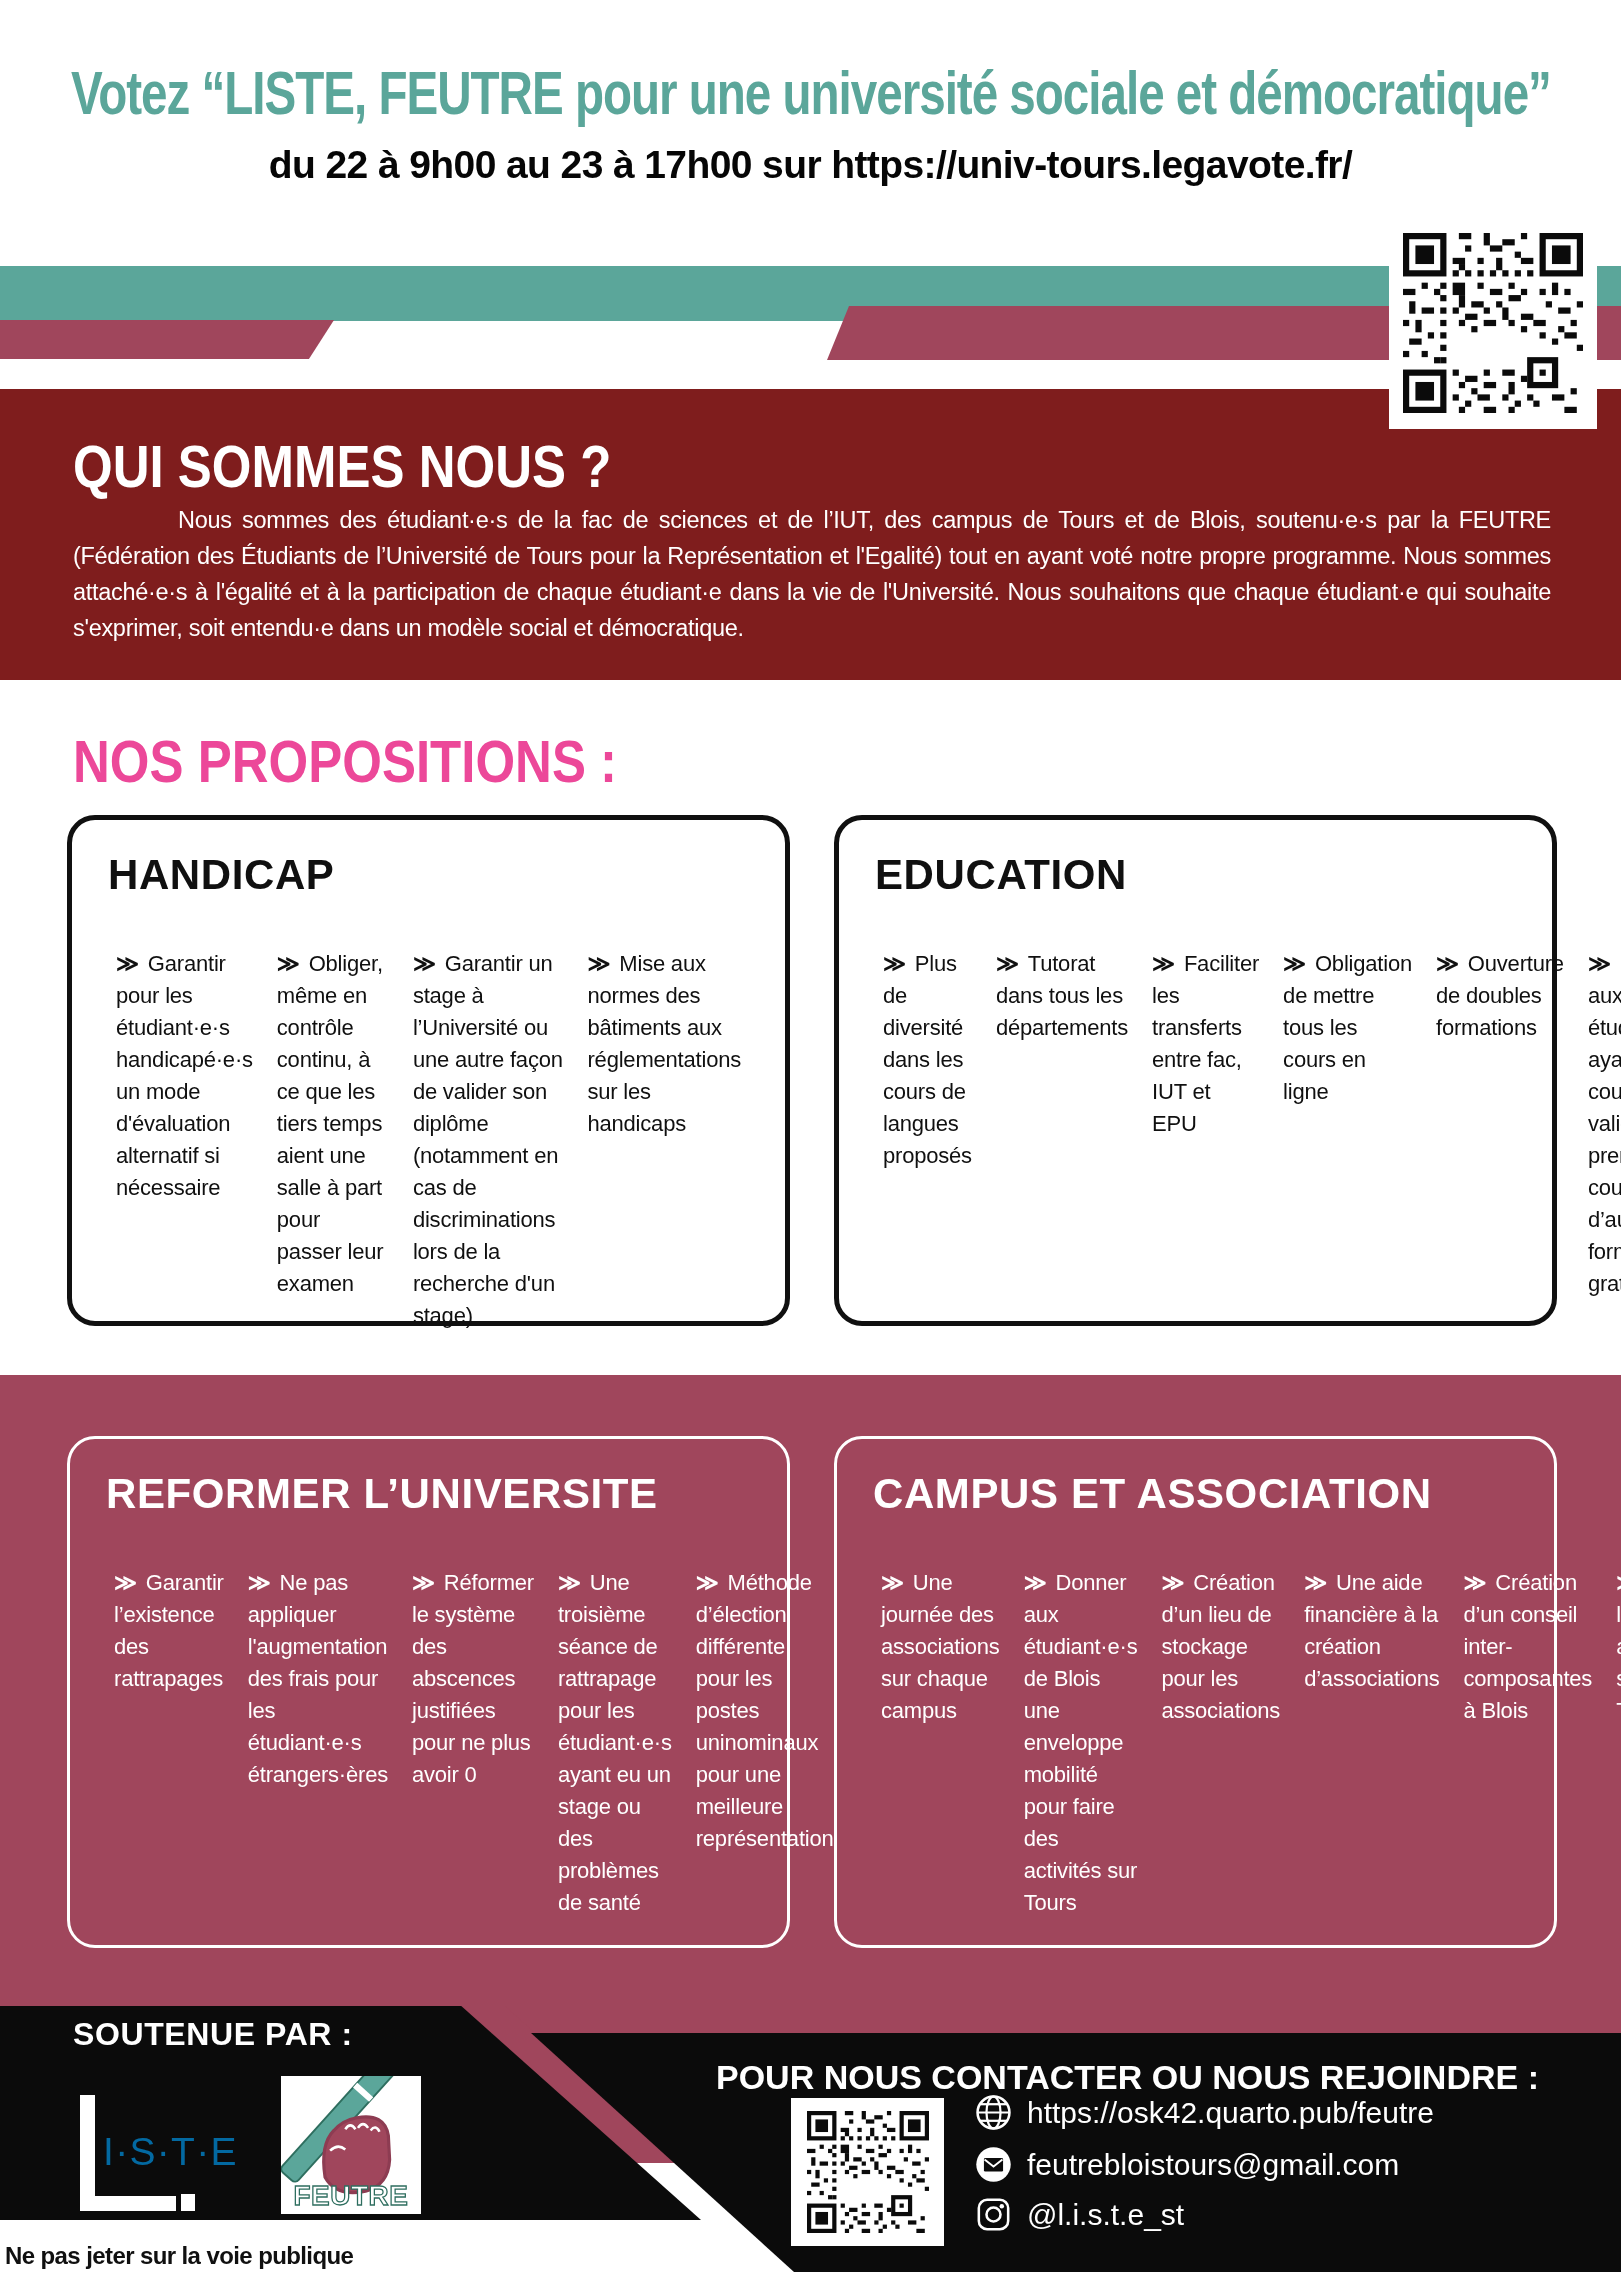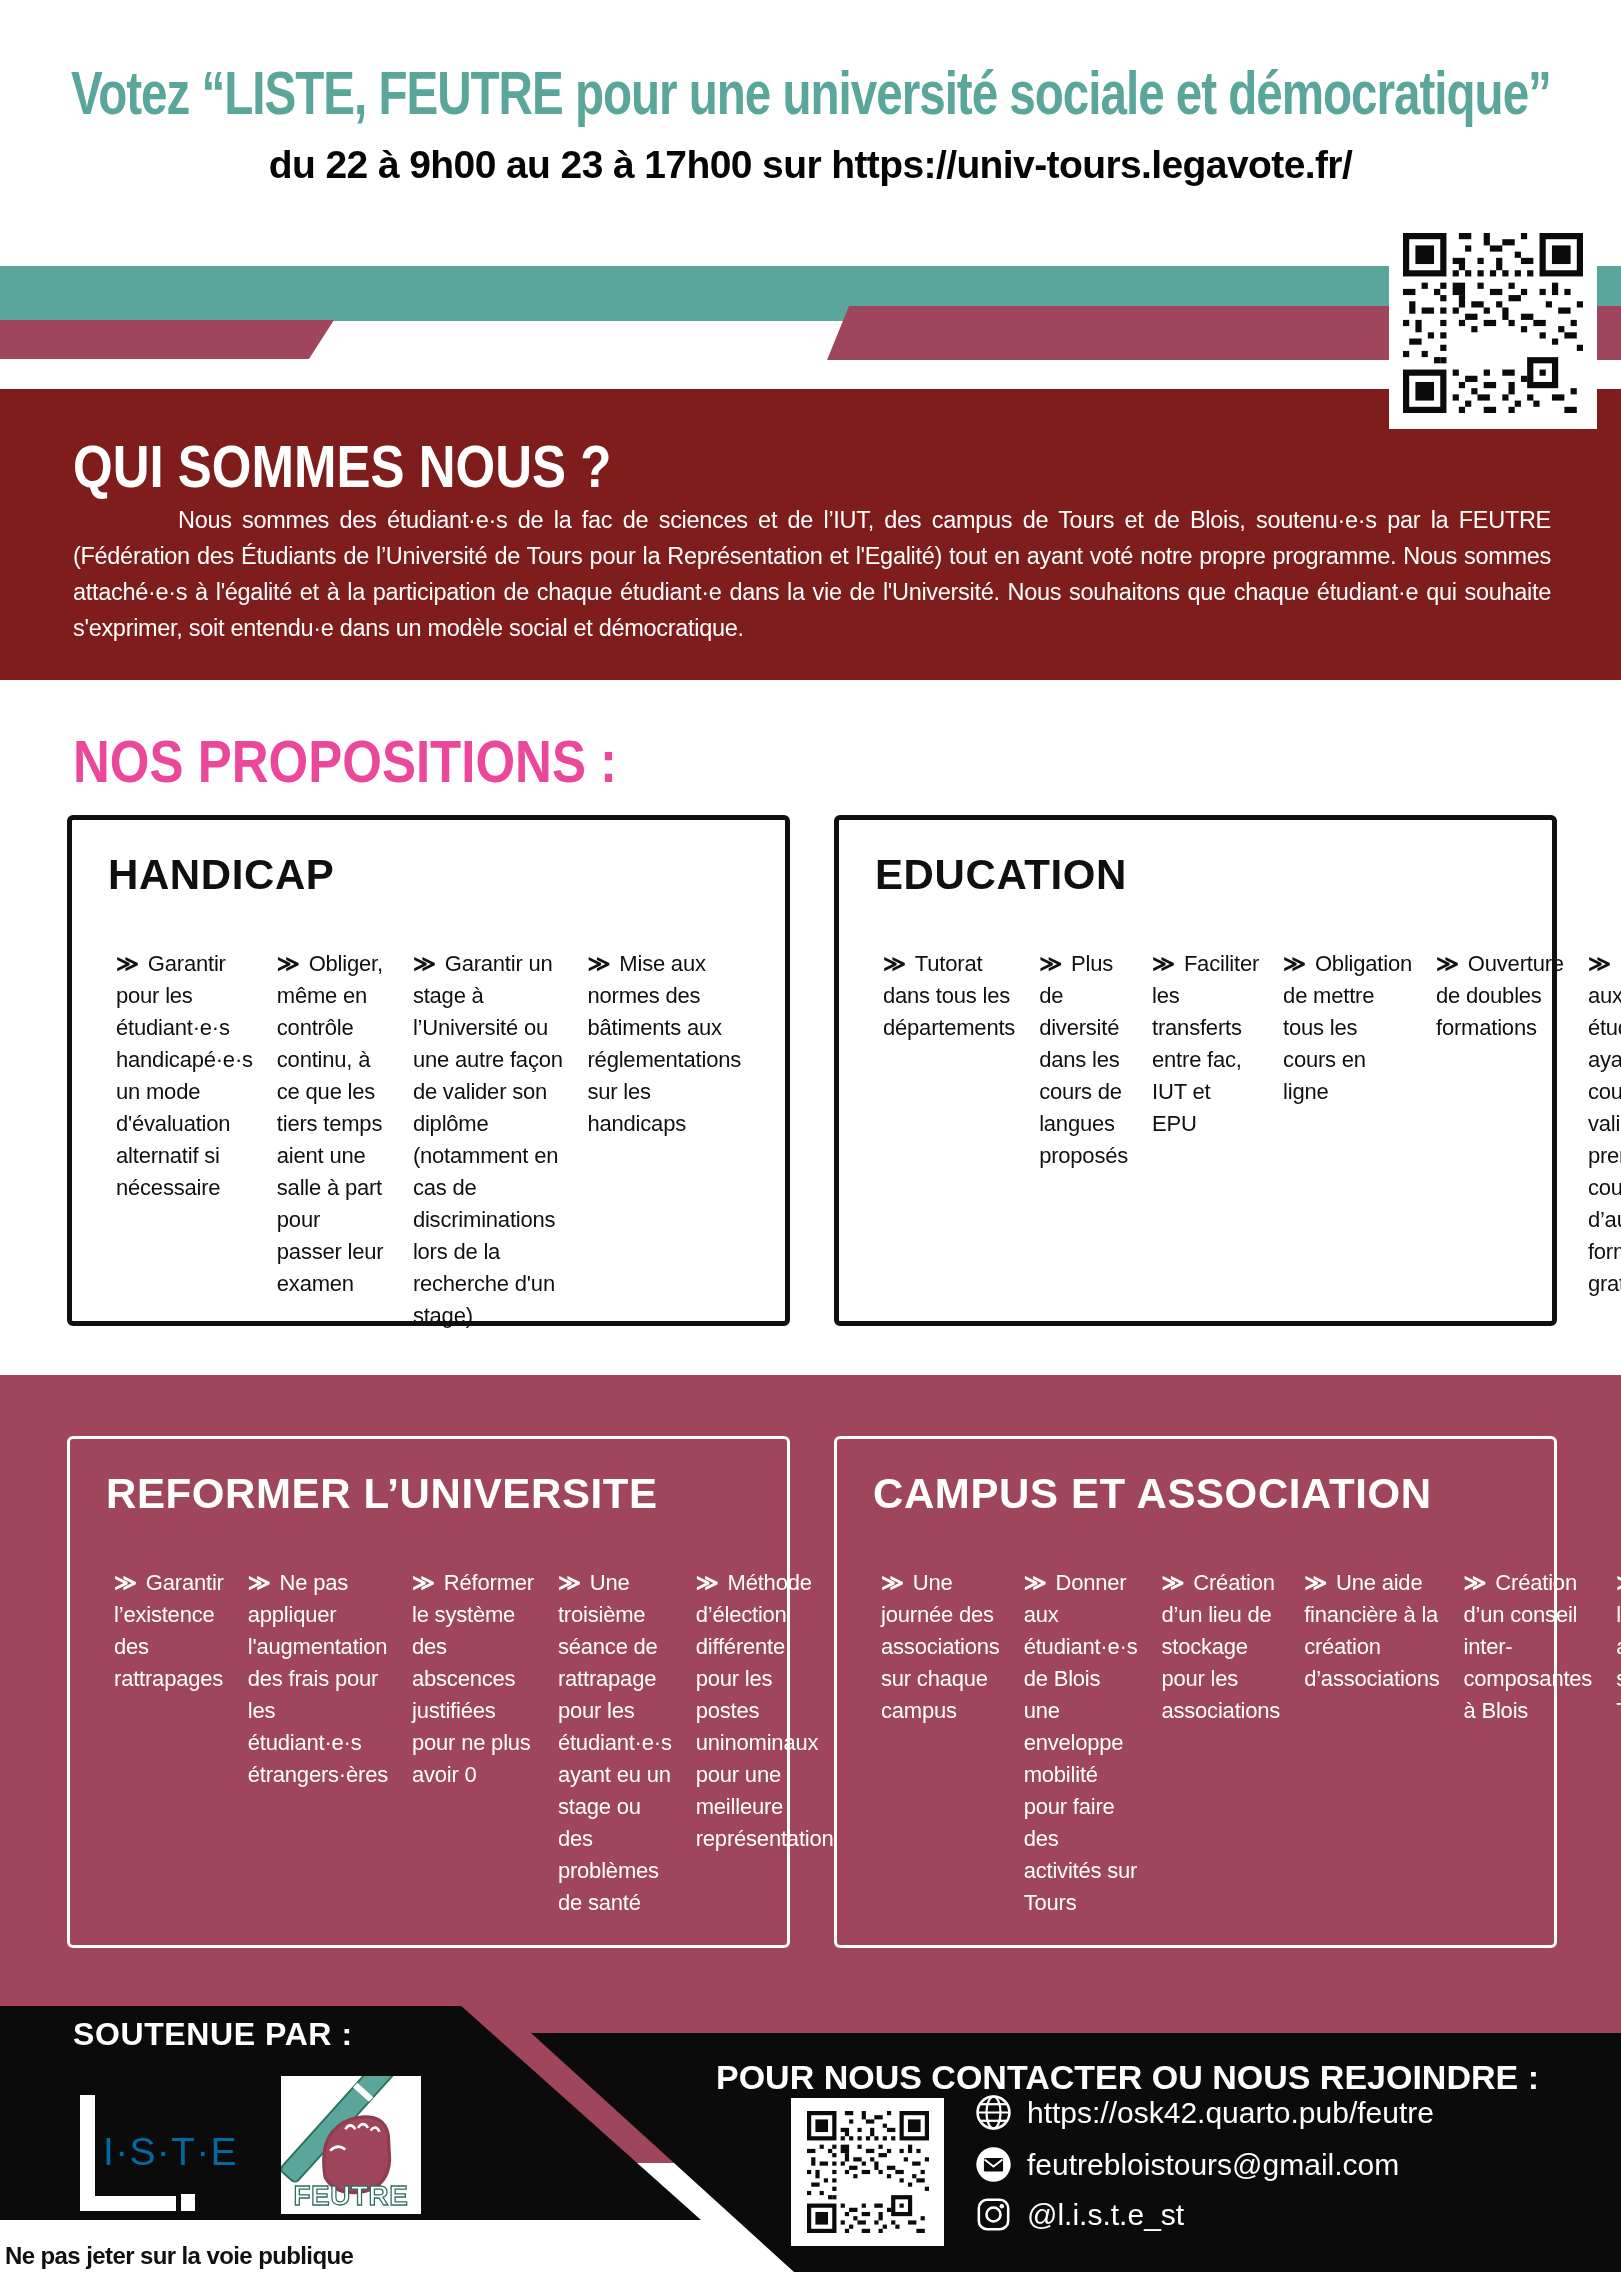--- a/index.html
+++ b/index.html
@@ -30,21 +30,21 @@
   
   .qr-patch{background:#fff;display:flex;align-items:center;justify-content:center;}
   .qr-top{left:1389px;top:216px;width:208px;height:213px;}
   .qr-footer{left:791px;top:2098px;width:153px;height:148px;}
   .qr-top svg{width:180px;height:180px;}
   .qr-footer svg{width:122px;height:122px;}
 
   
   .props-heading{left:73px;top:727px;font-size:60px;font-weight:bold;color:#ec4899;}
   .props-heading .cx{transform:scaleX(.85);}
-  .card{position:absolute;width:723px;box-sizing:border-box;border-radius:6px;padding:28px 36px;}
+  .card{position:absolute;width:723px;box-sizing:border-box;border-radius:28px;padding:28px 36px;}
   .card.light{top:815px;height:511px;background:#fff;border:5px solid #101010;color:#101010;}
   .card.dark{top:1436px;height:512px;border:3.2px solid #fff;color:#fff;background:transparent;}
   .card.pos-l{left:67px;} .card.pos-r{left:834px;}
   .card h3{margin:2.5px 0 49px 0;font-size:42px;font-weight:bold;letter-spacing:0.6px;}
   .card ul{list-style:none;margin:8px;padding:0;display:flex;flex-direction:row;gap:24px;}
   .card li{font-size:22px;line-height:32px;letter-spacing:-0.2px;}
   .chev{font-weight:600;margin-right:9px;}
   .maroon-section{left:0;top:1375px;width:1621px;height:658px;background:#A0465C;}
 
   
@@ -217,22 +217,22 @@
       <li><span class="chev">≫</span><span>Garantir pour les étudiant·e·s handicapé·e·s un mode d'évaluation alternatif si nécessaire</span></li>
       <li><span class="chev">≫</span><span>Obliger, même en contrôle continu, à ce que les tiers temps aient une salle à part pour passer leur examen</span></li>
       <li><span class="chev">≫</span><span>Garantir un stage à l’Université ou une autre façon de valider son diplôme (notamment en cas de discriminations lors de la recherche d'un stage)</span></li>
       <li><span class="chev">≫</span><span>Mise aux normes des bâtiments aux réglementations sur les handicaps</span></li>
     </ul>
   </div>
 
   <div class="card light pos-r">
     <h3>EDUCATION</h3>
     <ul>
+      <li><span class="chev">≫</span><span>Plus de diversité dans les cours de langues proposés</span></li>
       <li><span class="chev">≫</span><span>Tutorat dans tous les départements</span></li>
-      <li><span class="chev">≫</span><span>Plus de diversité dans les cours de langues proposés</span></li>
       <li><span class="chev">≫</span><span>Faciliter les transferts entre fac, IUT et EPU</span></li>
       <li><span class="chev">≫</span><span>Obligation de mettre tous les cours en ligne</span></li>
       <li><span class="chev">≫</span><span>Ouverture de doubles formations</span></li>
       <li><span class="chev">≫</span><span>Permettre aux étudiant·e·s ayant peu de cours à valider de prendre des cours dans d’autres formations gratuitement</span></li>
     </ul>
   </div>
 
   <div class="abs maroon-section"></div>
 
   <div class="card dark pos-l">

